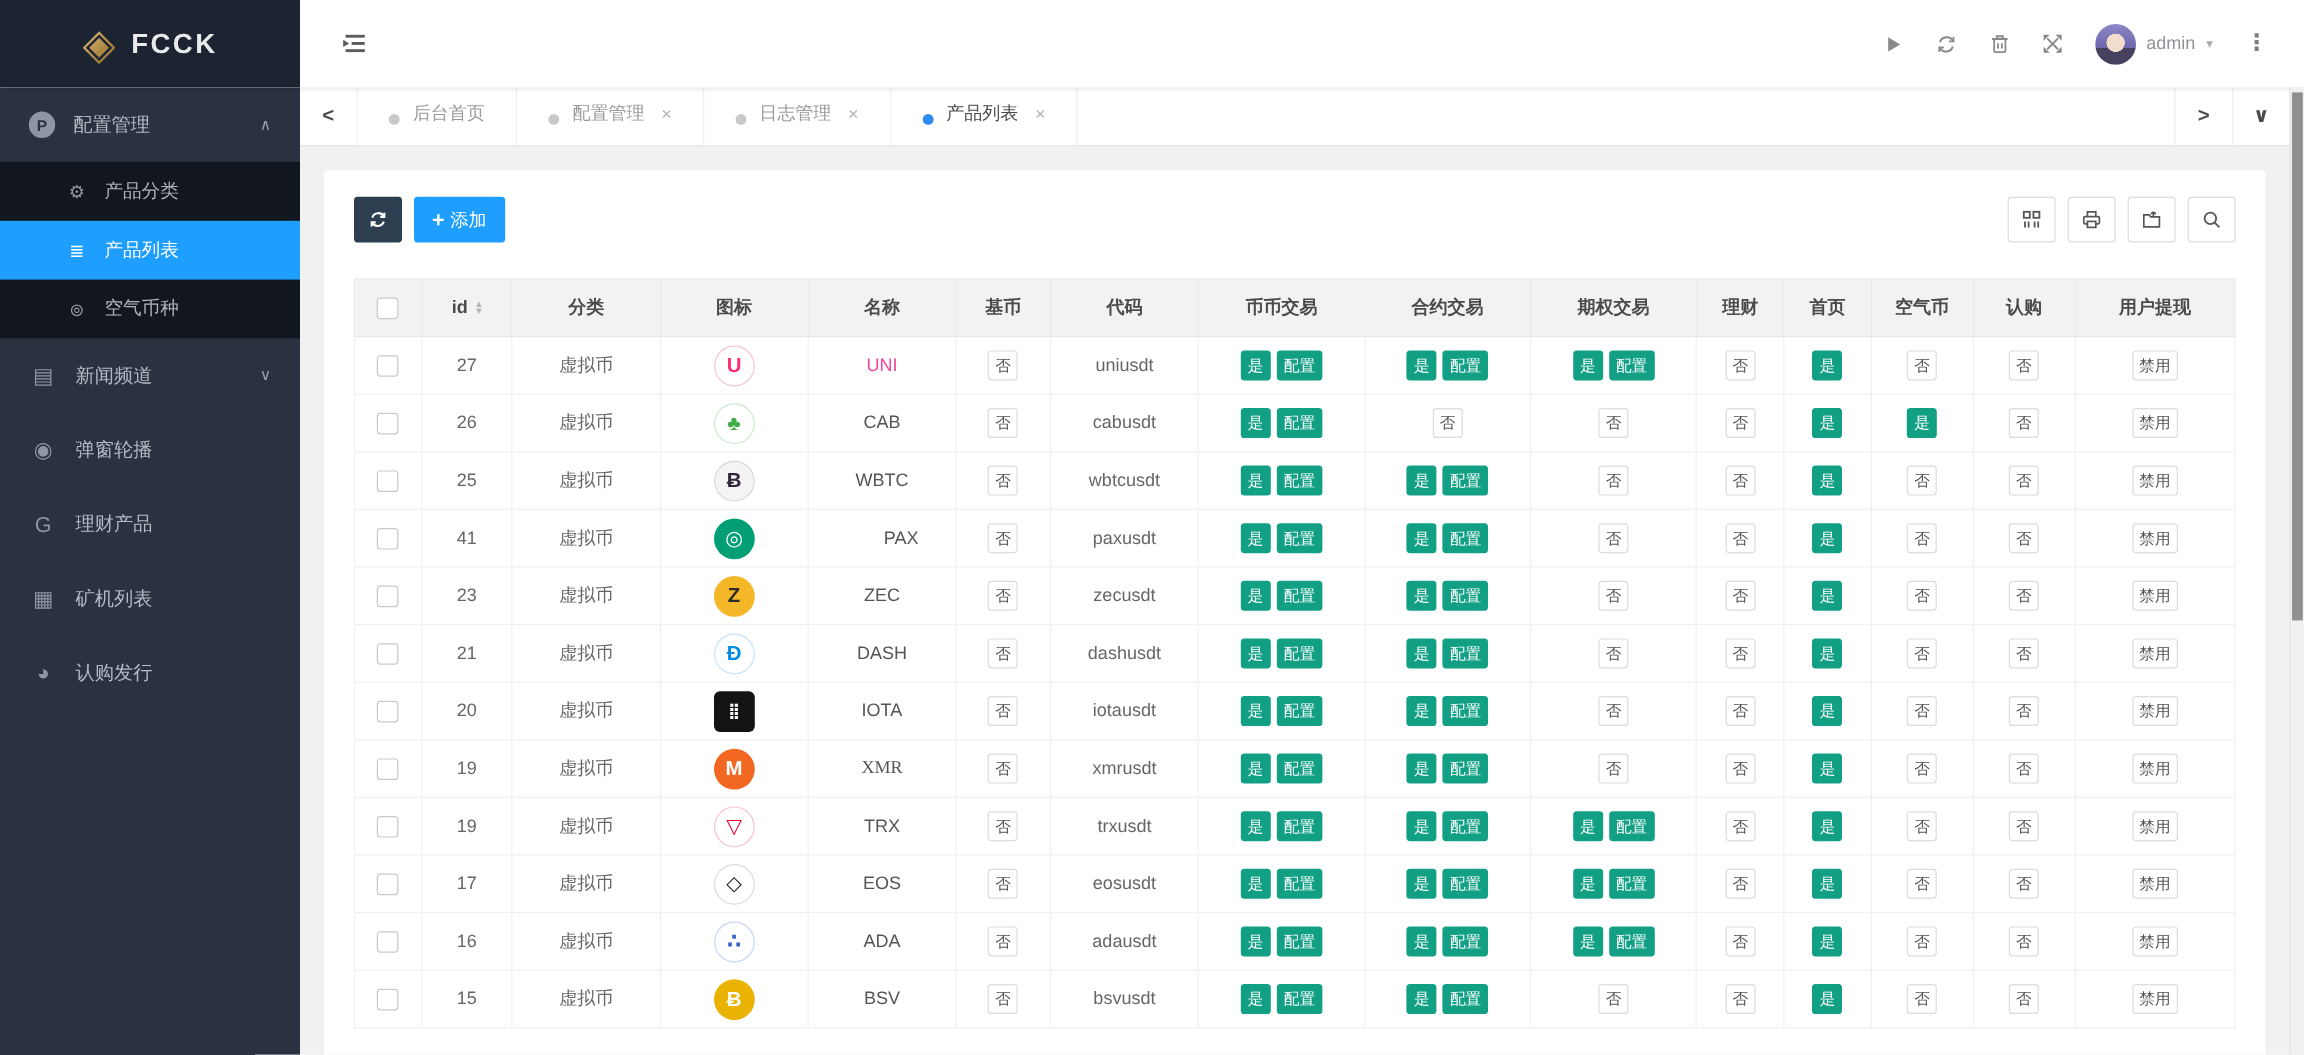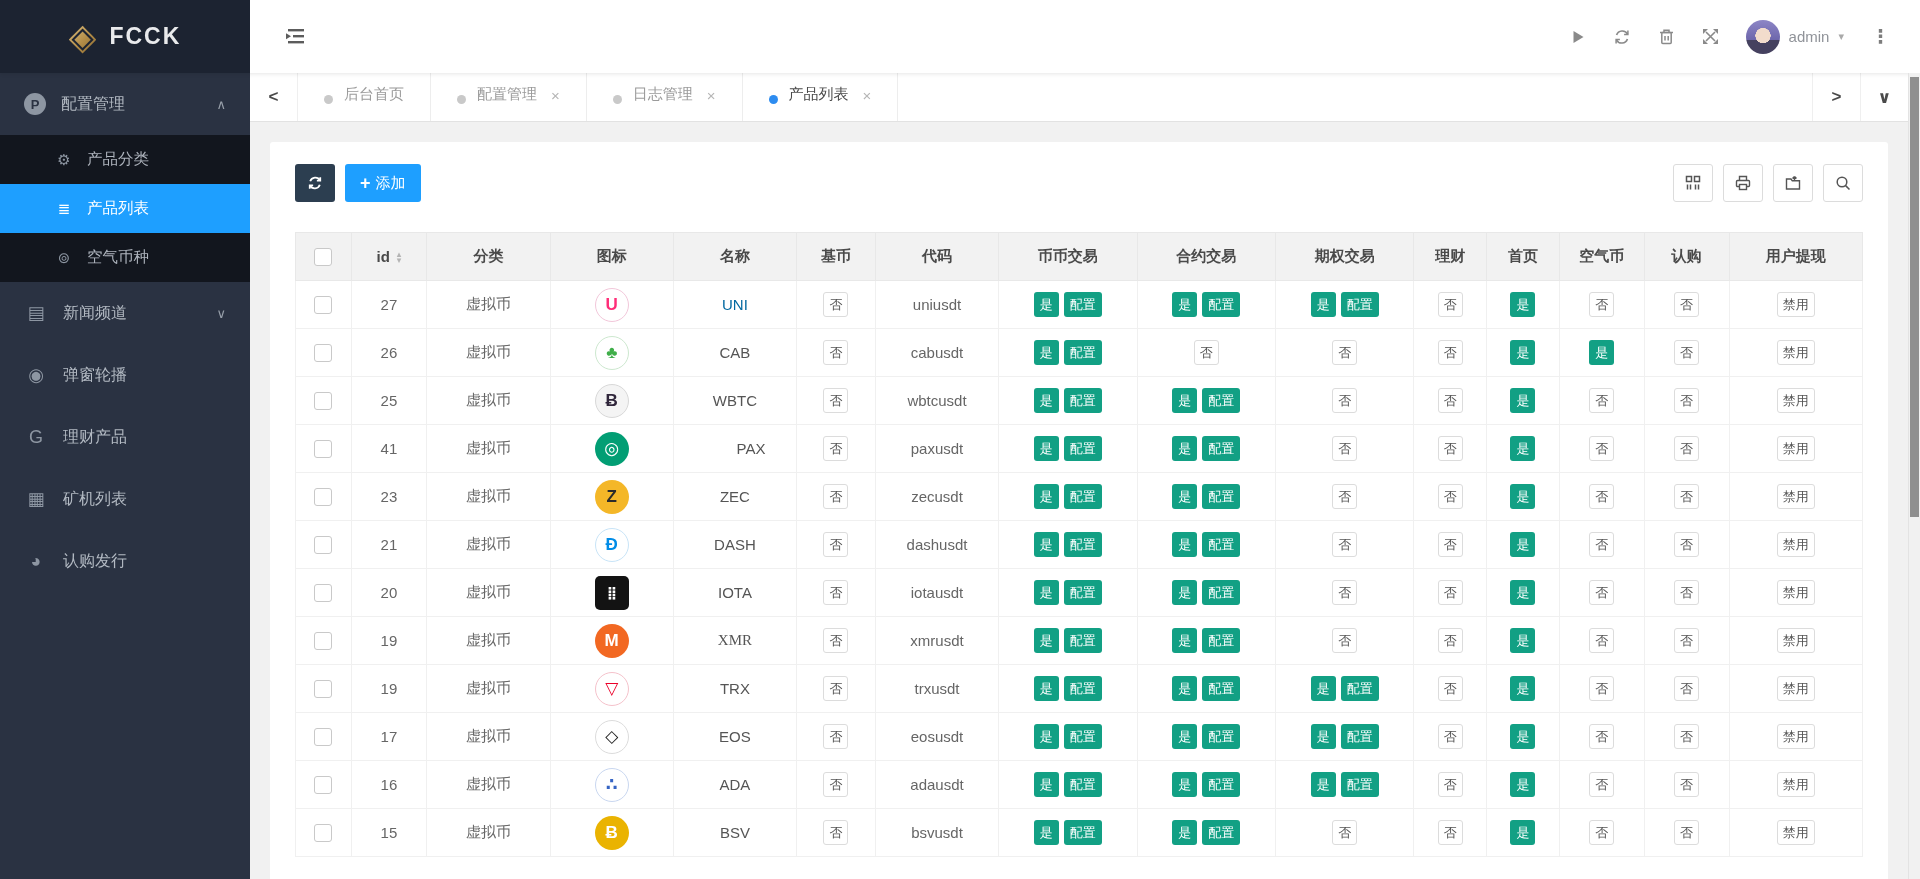--- a/index.html
+++ b/index.html
@@ -323,21 +323,21 @@
             <th><span>认购</span></th>
             <th><span>用户提现</span></th>
           </tr>
         </thead>
       <tbody id="grid-body">
           <tr>
             <td><span class="checkbox"></span></td>
             <td>27</td>
             <td>虚拟币</td>
             <td><span class="coin" style="background: rgb(255, 255, 255); color: rgb(255, 45, 120); border: 1px solid rgb(242, 199, 218);">U</span></td>
-            <td style="color: #0369a1;">UNI</td>
+            <td style="color: #ec4899;">UNI</td>
             <td><span class="badge outline">否</span></td>
             <td>uniusdt</td>
             <td><span class="badge solid" style="background: rgb(18, 160, 132);">是</span><span class="badge solid" style="background: rgb(18, 160, 132);">配置</span></td>
             <td><span class="badge solid" style="background: rgb(18, 160, 132);">是</span><span class="badge solid" style="background: rgb(18, 160, 132);">配置</span></td>
             <td><span class="badge solid" style="background: rgb(18, 160, 132);">是</span><span class="badge solid" style="background: rgb(18, 160, 132);">配置</span></td>
             <td><span class="badge outline">否</span></td>
             <td><span class="badge solid" style="background: rgb(18, 160, 132);">是</span></td>
             <td><span class="badge outline">否</span></td>
             <td><span class="badge outline">否</span></td>
             <td><span class="badge outline">禁用</span></td>

